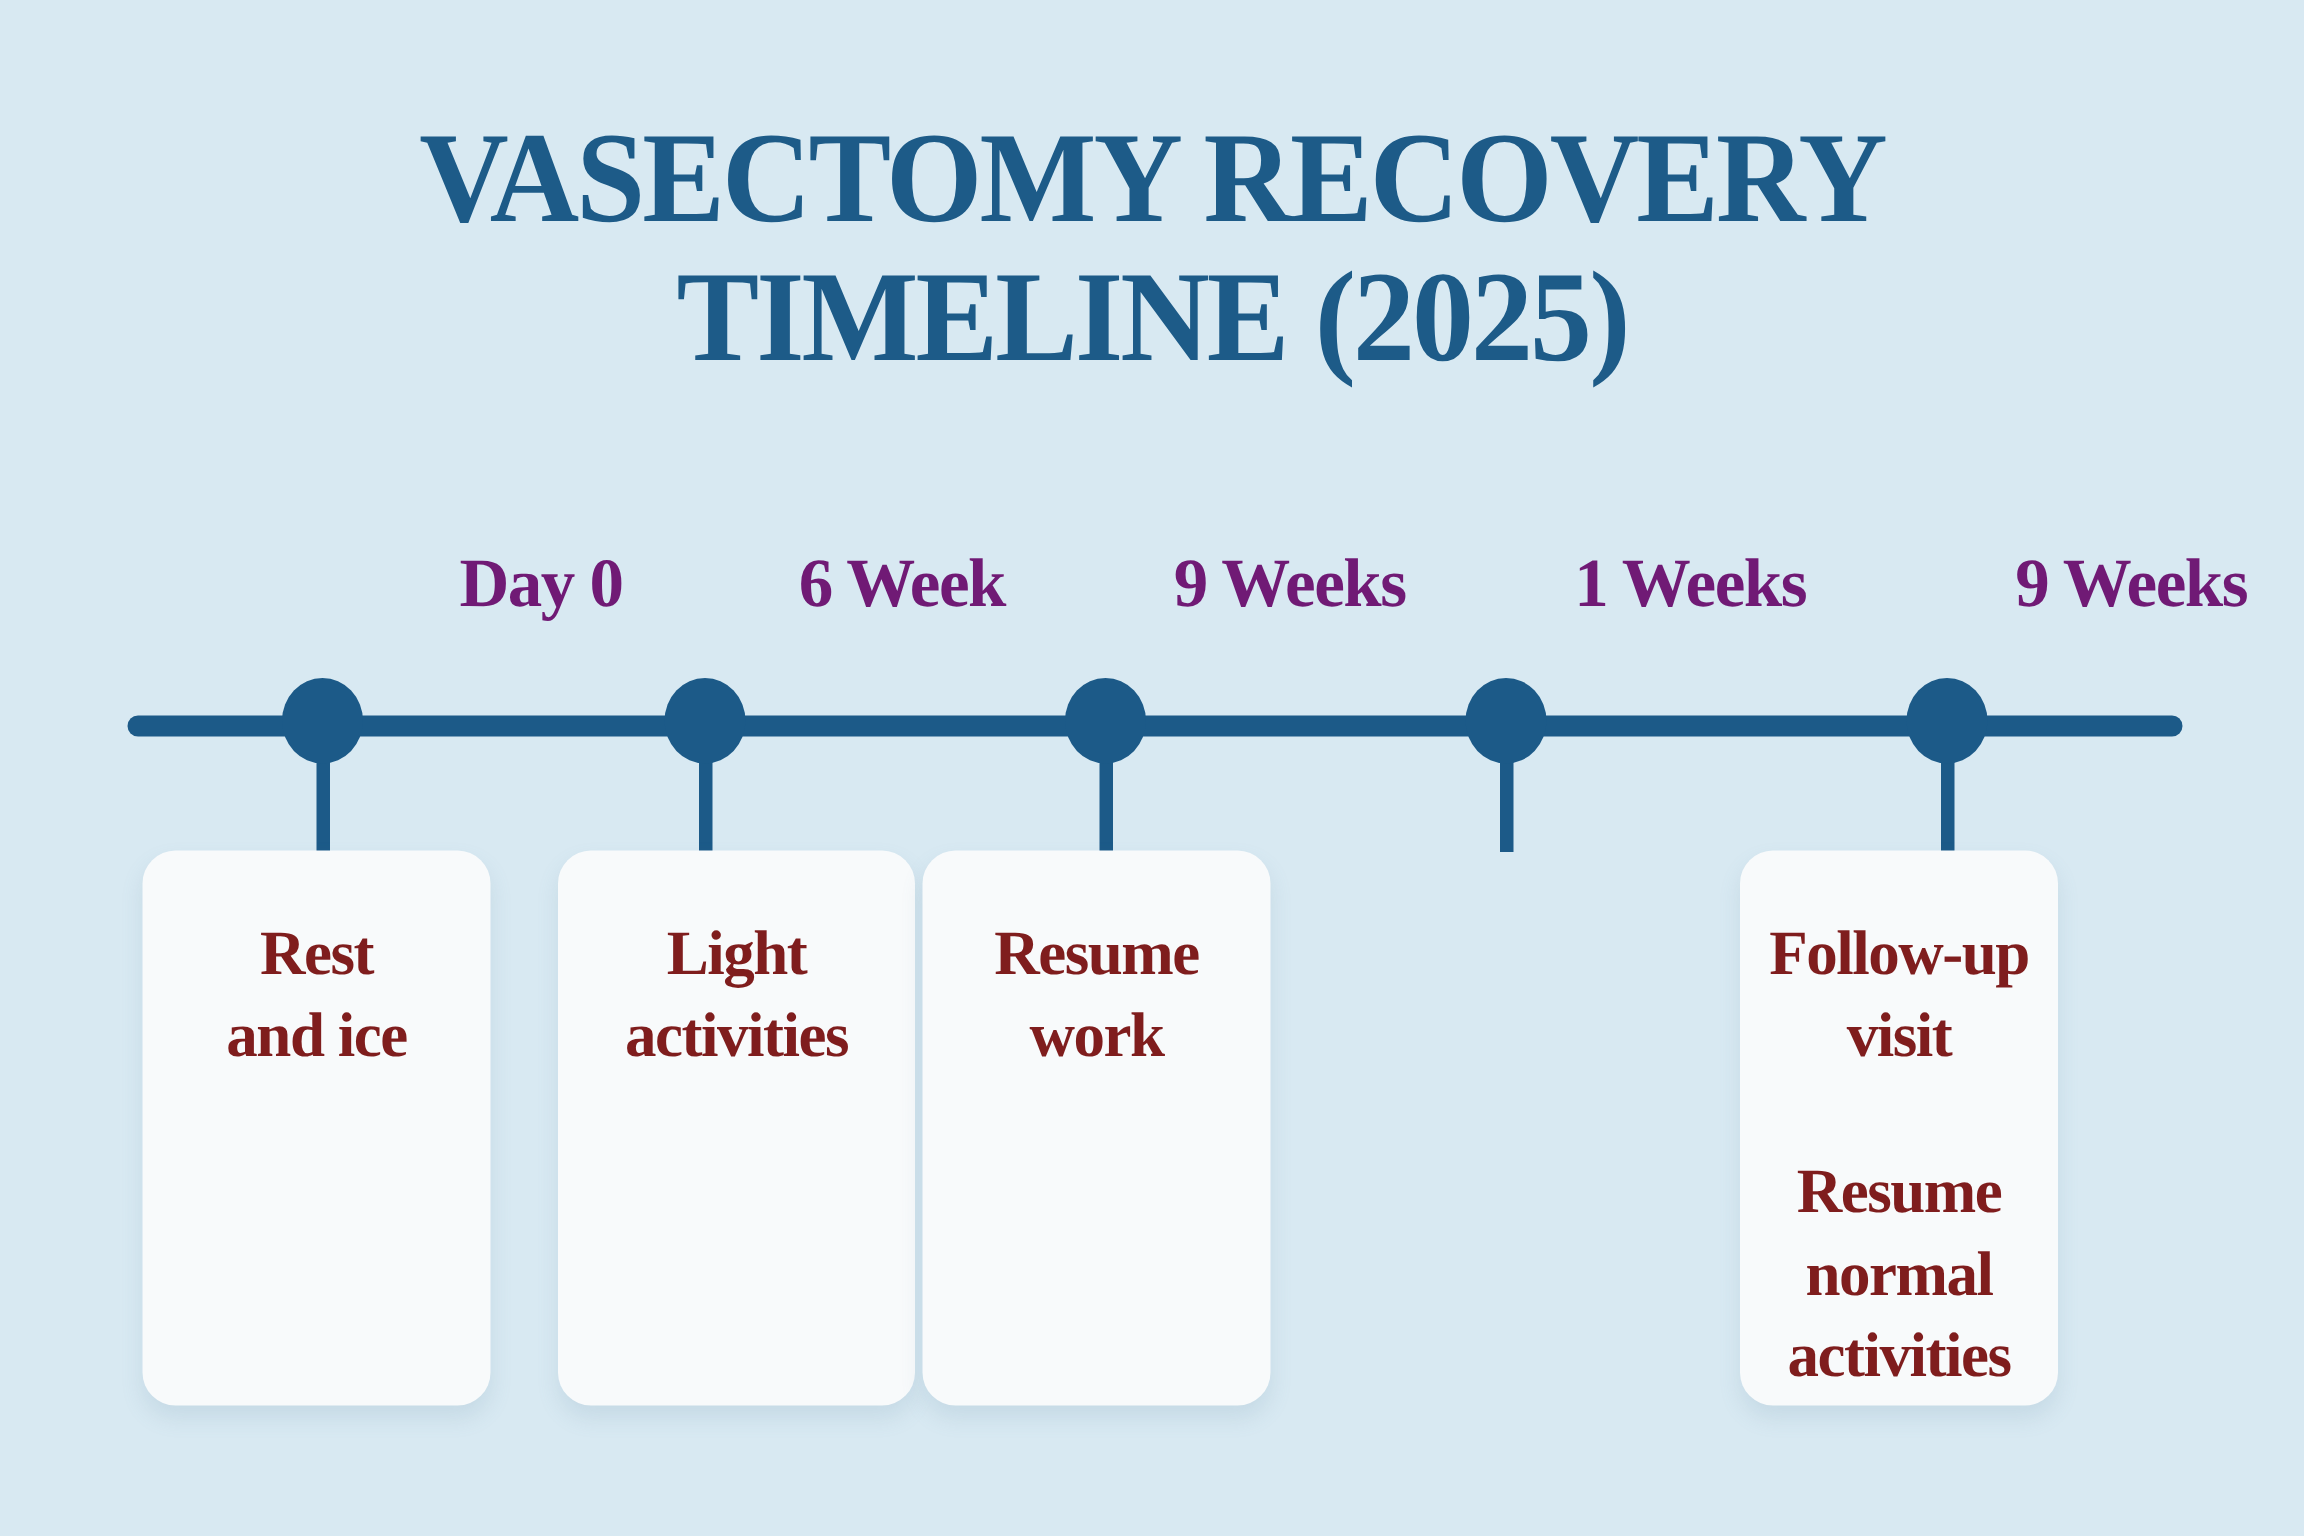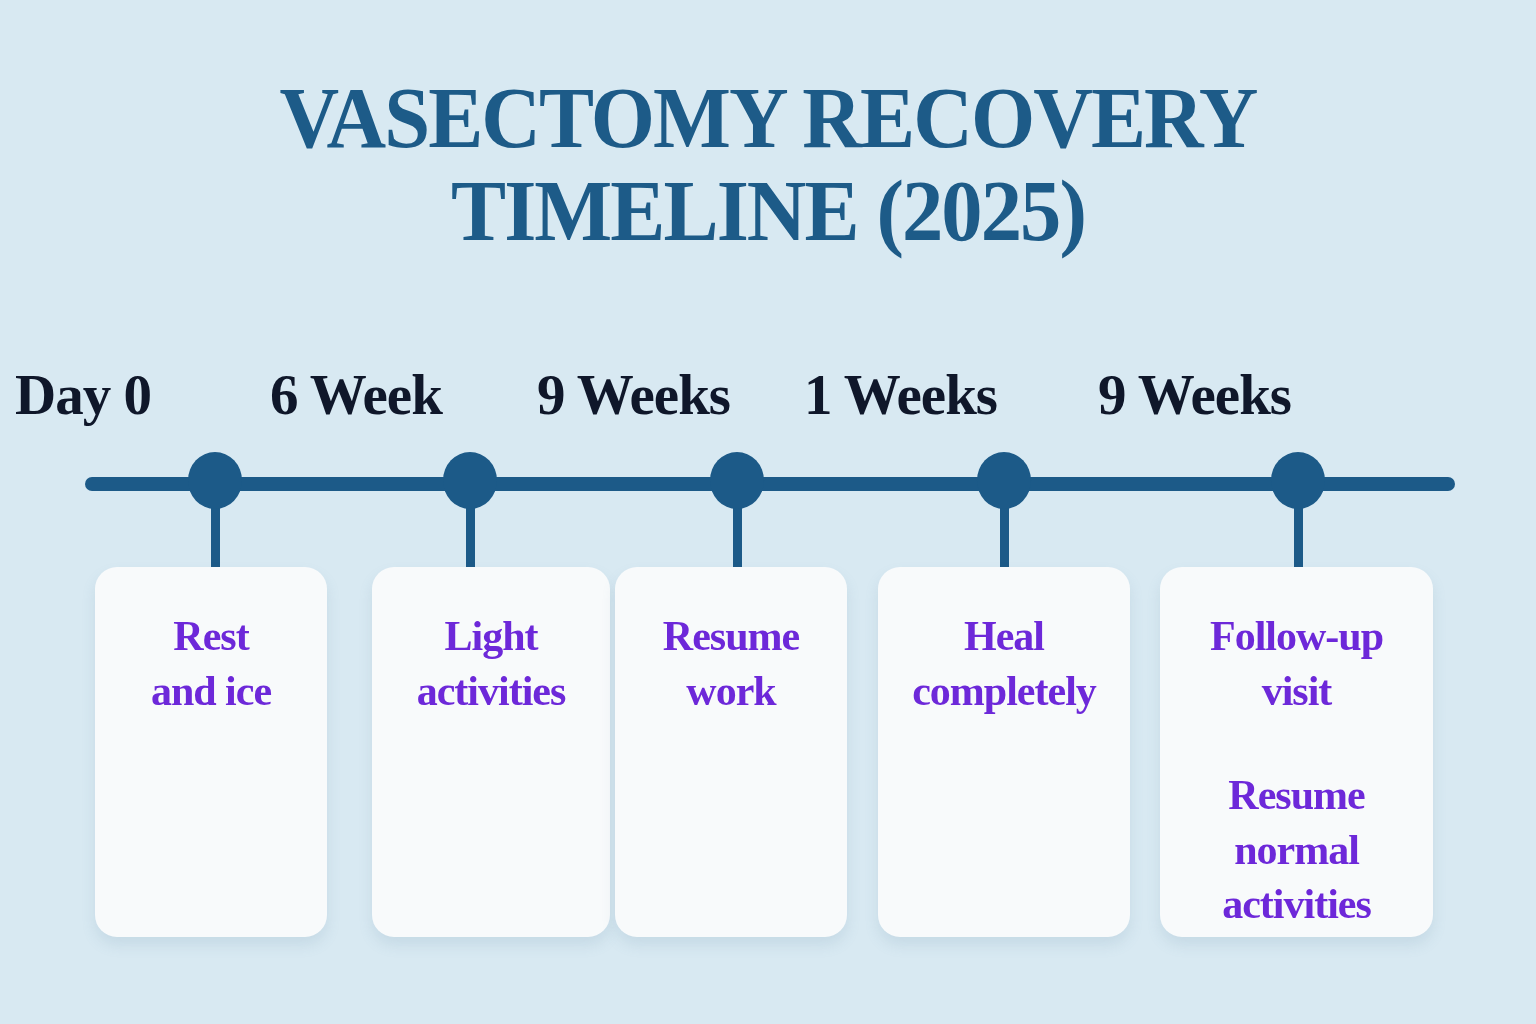--- a/index.html
+++ b/index.html
@@ -43,25 +43,25 @@
     left: var(--cx);
     top: 0;
     width: 0;
     height: 0;
   }
   .milestone-label {
     position: absolute;
     top: 362px;
     left: -200px;
     width: 400px;
-    text-align: left;
-    font-size: 57px;
+    text-align: right;
+    font-size: 46px;
     font-weight: bold;
     letter-spacing: -1px;
-    color: #0f172a;
+    color: #701a75;
   }
   .connector-stem {
     position: absolute;
     top: 498px;
     left: -4.5px;
     width: 9px;
     height: 70px;
     background: #1c5a88;
   }
   .timeline-dot {
@@ -83,21 +83,21 @@
     box-sizing: border-box;
     padding-top: 42px;
   }
   .card-text {
     width: 100%;
     text-align: center;
     font-size: 42px;
     line-height: 1.3;
     font-weight: bold;
     letter-spacing: -1px;
-    color: #6d28d9;
+    color: #7f1d1d;
     white-space: pre-line;
   }
   .card-text.secondary {
     margin-top: 50px;
   }
 </style>
 </head>
 <body>
 
 <div class="canvas">
@@ -138,25 +138,21 @@
 and ice</div>
   </div>
   <div class="card" style="left:372px; width:238px">
     <div class="card-text">Light
 activities</div>
   </div>
   <div class="card" style="left:615px; width:232px">
     <div class="card-text">Resume
 work</div>
   </div>
-  <div class="card" style="left:878px; width:252px">
-    <div class="card-text">Heal
-completely</div>
-  </div>
-  <div class="card" style="left:1160px; width:273px">
+  <div class="card" style="left:1160px; width:212px">
     <div class="card-text">Follow-up
 visit</div>
     <div class="card-text secondary">Resume
 normal
 activities</div>
   </div>
 
 </div>
 
 </body></html>

